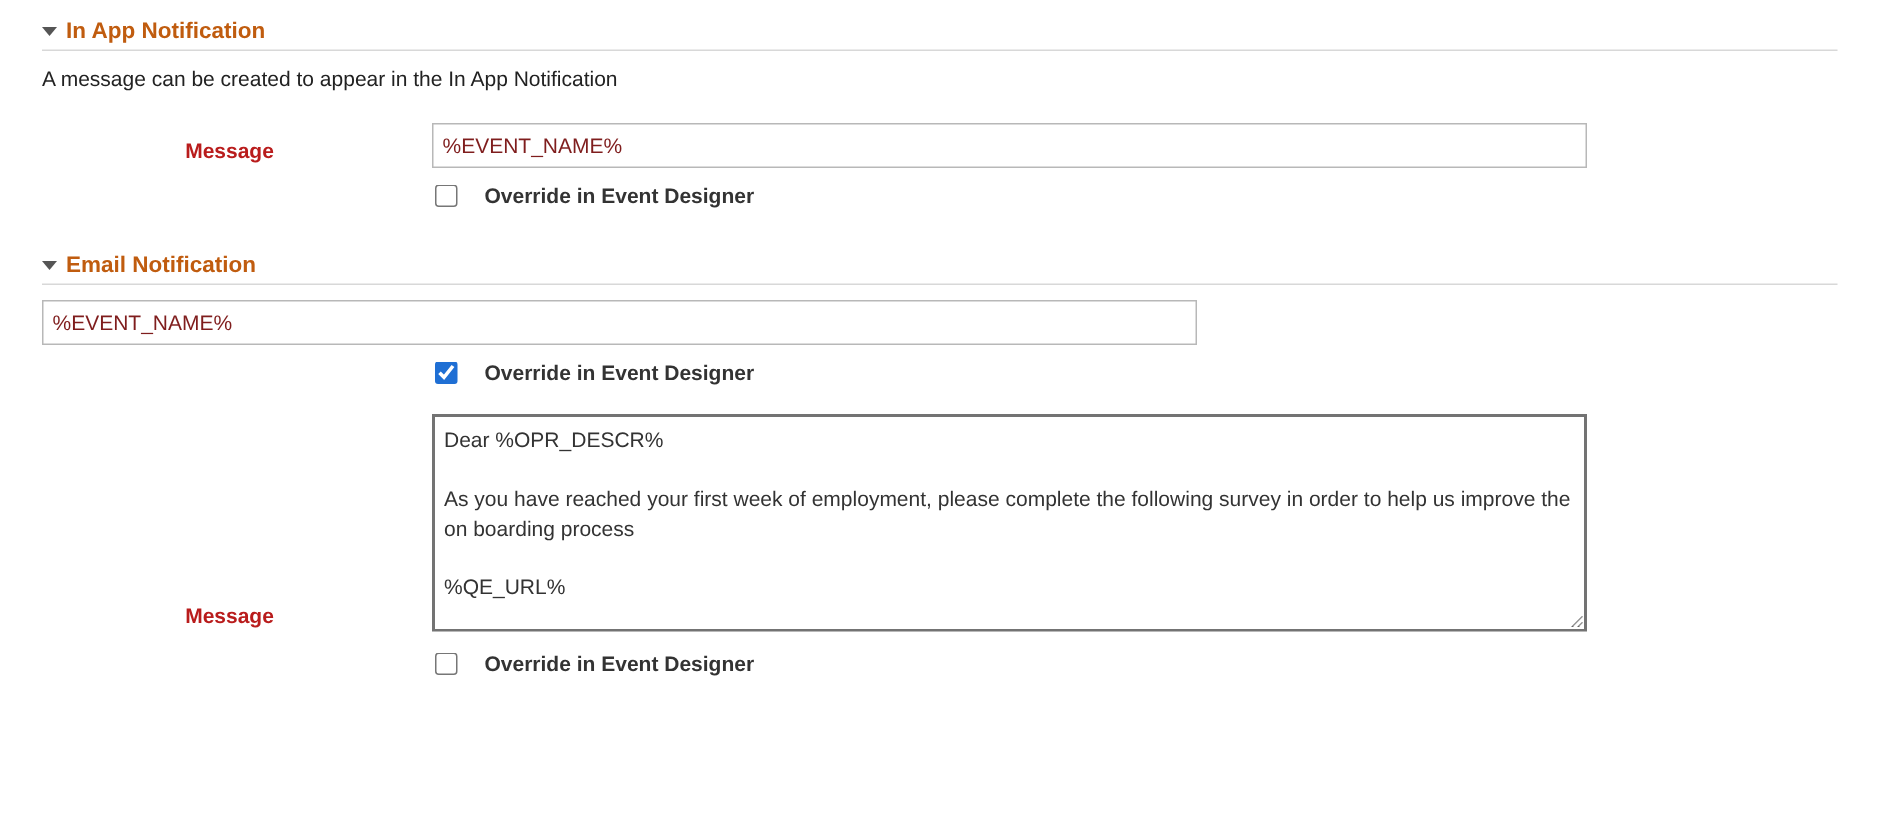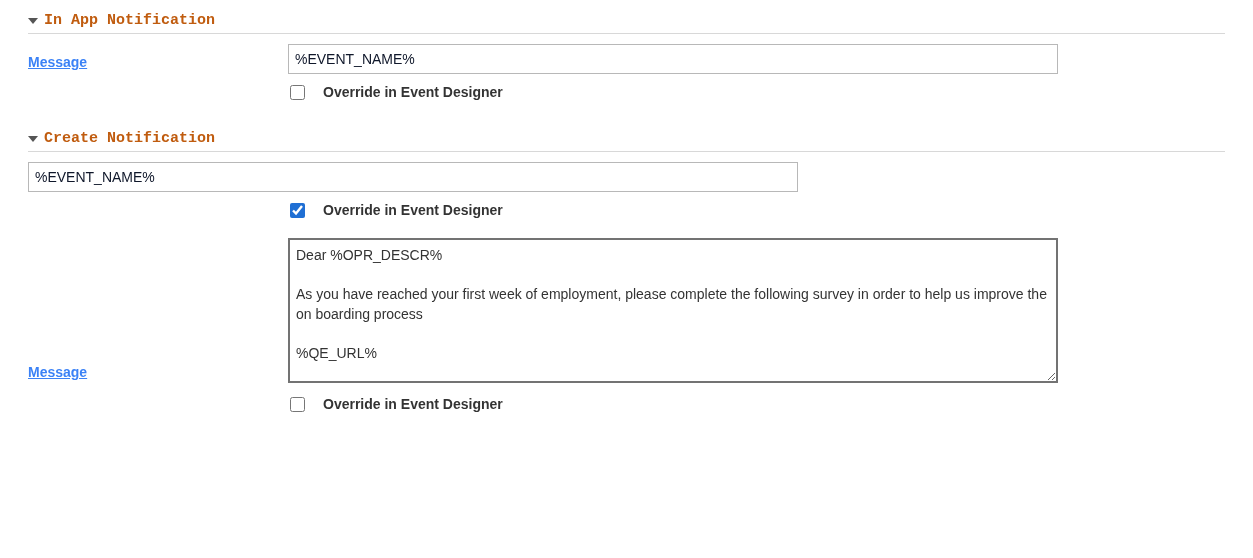--- a/index.html
+++ b/index.html
@@ -16,21 +16,20 @@
       padding: 0 28px;
       margin-bottom: 30px;
     }
     .section-header {
       display: flex;
       align-items: center;
       border-bottom: 1px solid #d8d8d8;
       padding-bottom: 4px;
       margin-top: 12px;
       margin-bottom: 10px;
-      font-family: Liberation Mono, monospace;
     }
     .toggle-icon {
       width: 0;
       height: 0;
       border-left: 5px solid transparent;
       border-right: 5px solid transparent;
       border-top: 6px solid #555;
       margin-right: 6px;
     }
     .section-title {
@@ -45,43 +44,42 @@
     .form-row {
       display: flex;
       align-items: flex-start;
       margin-bottom: 10px;
     }
     .form-row.baseline {
       align-items: center;
     }
     .form-label {
       width: 260px;
-      text-align: left;
+      text-align: center;
       padding-right: 10px;
-      color: #3b82f6;
+      color: #b91c1c;
       font-weight: 600;
       padding-top: 6px;
-      text-decoration: underline;
     }
     .form-row.textarea-row .form-label {
       align-self: flex-end;
       padding-bottom: 6px;
       padding-top: 0;
     }
     .form-control {
       flex: 0 0 auto;
     }
     .text-input {
       width: 770px;
       height: 30px;
       padding: 4px 6px;
       font-size: 14px;
       border: 1px solid #b8b8b8;
       font-family: Arial, Helvetica, sans-serif;
-      color: #0f172a;
+      color: #7f1d1d;
     }
     .textarea-input {
       width: 770px;
       height: 145px;
       padding: 6px;
       font-size: 14px;
       border: 2px solid #737373;
       font-family: Arial, Helvetica, sans-serif;
       color: #333;
       resize: both;
@@ -109,39 +107,40 @@
     }
   </style>
 </head>
 <body>
 
 <div class="section">
   <div class="section-header">
     <span class="toggle-icon"></span>
     <span class="section-title">In App Notification</span>
   </div>
+  <div class="section-description">A message can be created to appear in the In App Notification</div>
 
   <div class="form-row baseline">
     <div class="form-label">Message</div>
     <div class="form-control">
       <input type="text" class="text-input" value="%EVENT_NAME%" style="">
     </div>
   </div>
 
   <div class="checkbox-row">
     <div class="checkbox-spacer"></div>
     <input type="checkbox" class="checkbox-input" style="">
     <span class="checkbox-label">Override in Event Designer</span>
   </div>
 </div>
 
 <div class="section">
   <div class="section-header">
     <span class="toggle-icon"></span>
-    <span class="section-title">Create Notification</span>
+    <span class="section-title">Email Notification</span>
   </div>
 
   <div class="form-row baseline">
     <div class="form-control">
       <input type="text" class="text-input" value="%EVENT_NAME%" style="">
     </div>
   </div>
 
   <div class="checkbox-row">
     <div class="checkbox-spacer"></div>

